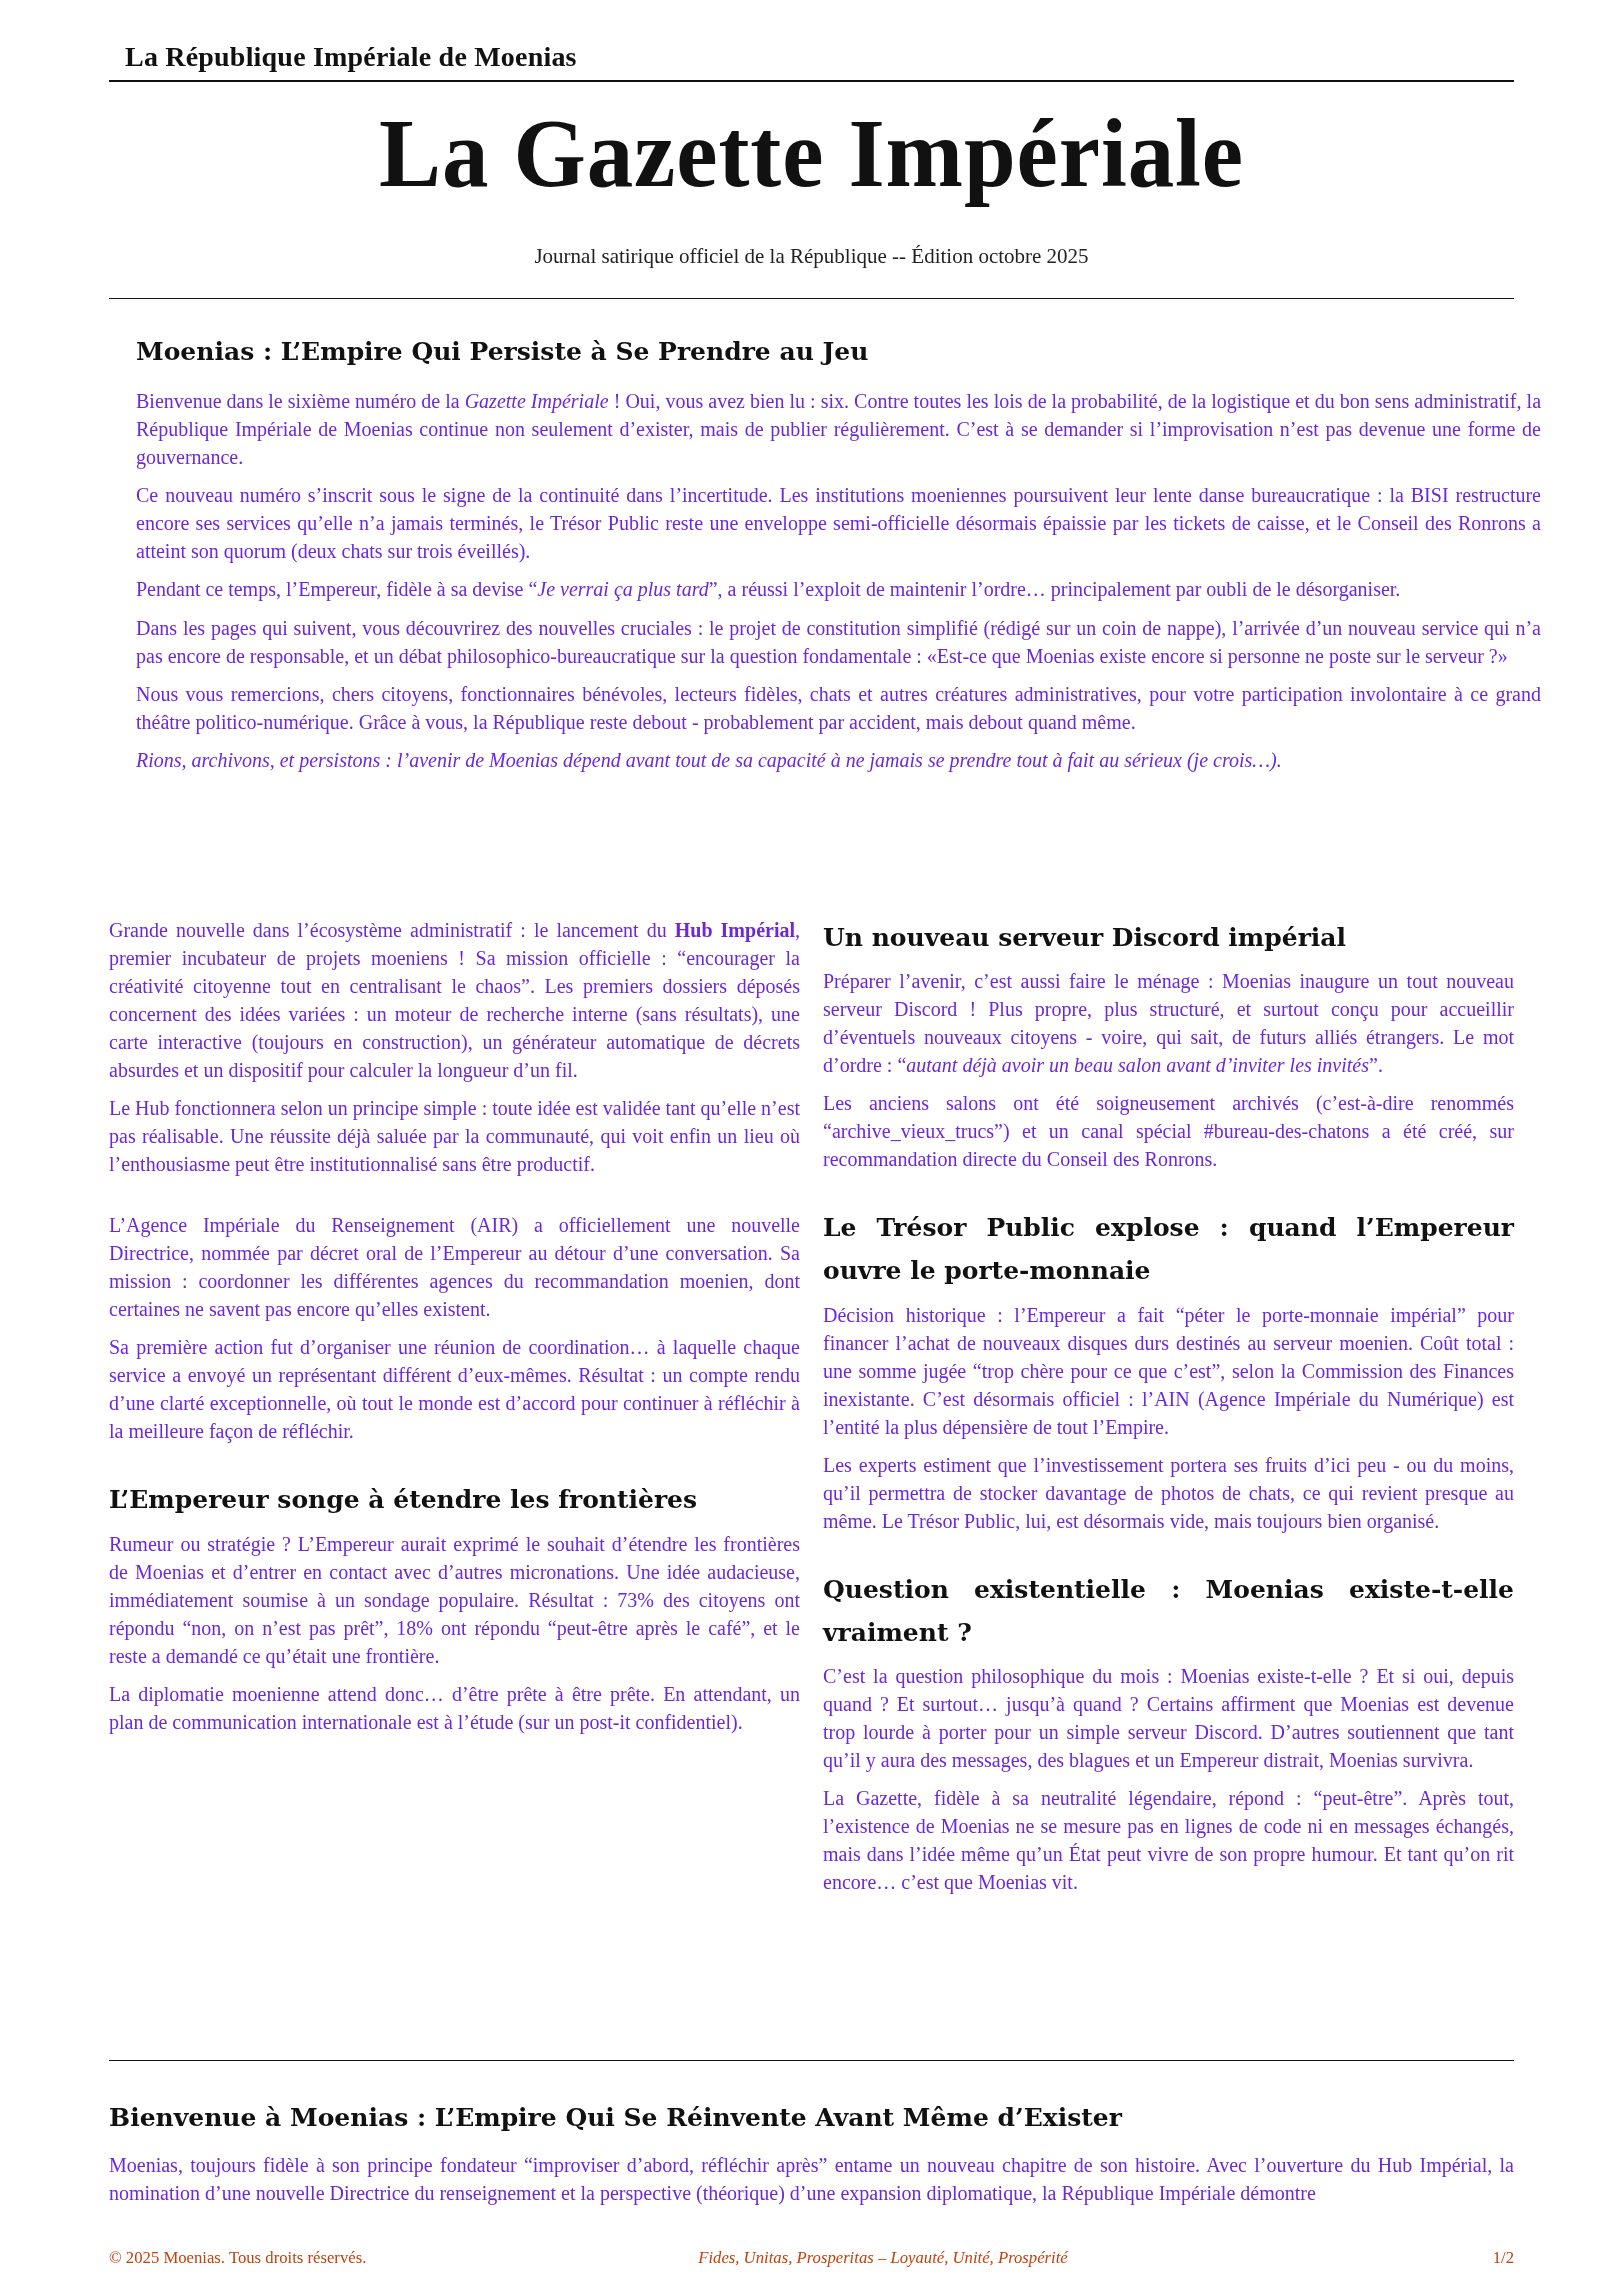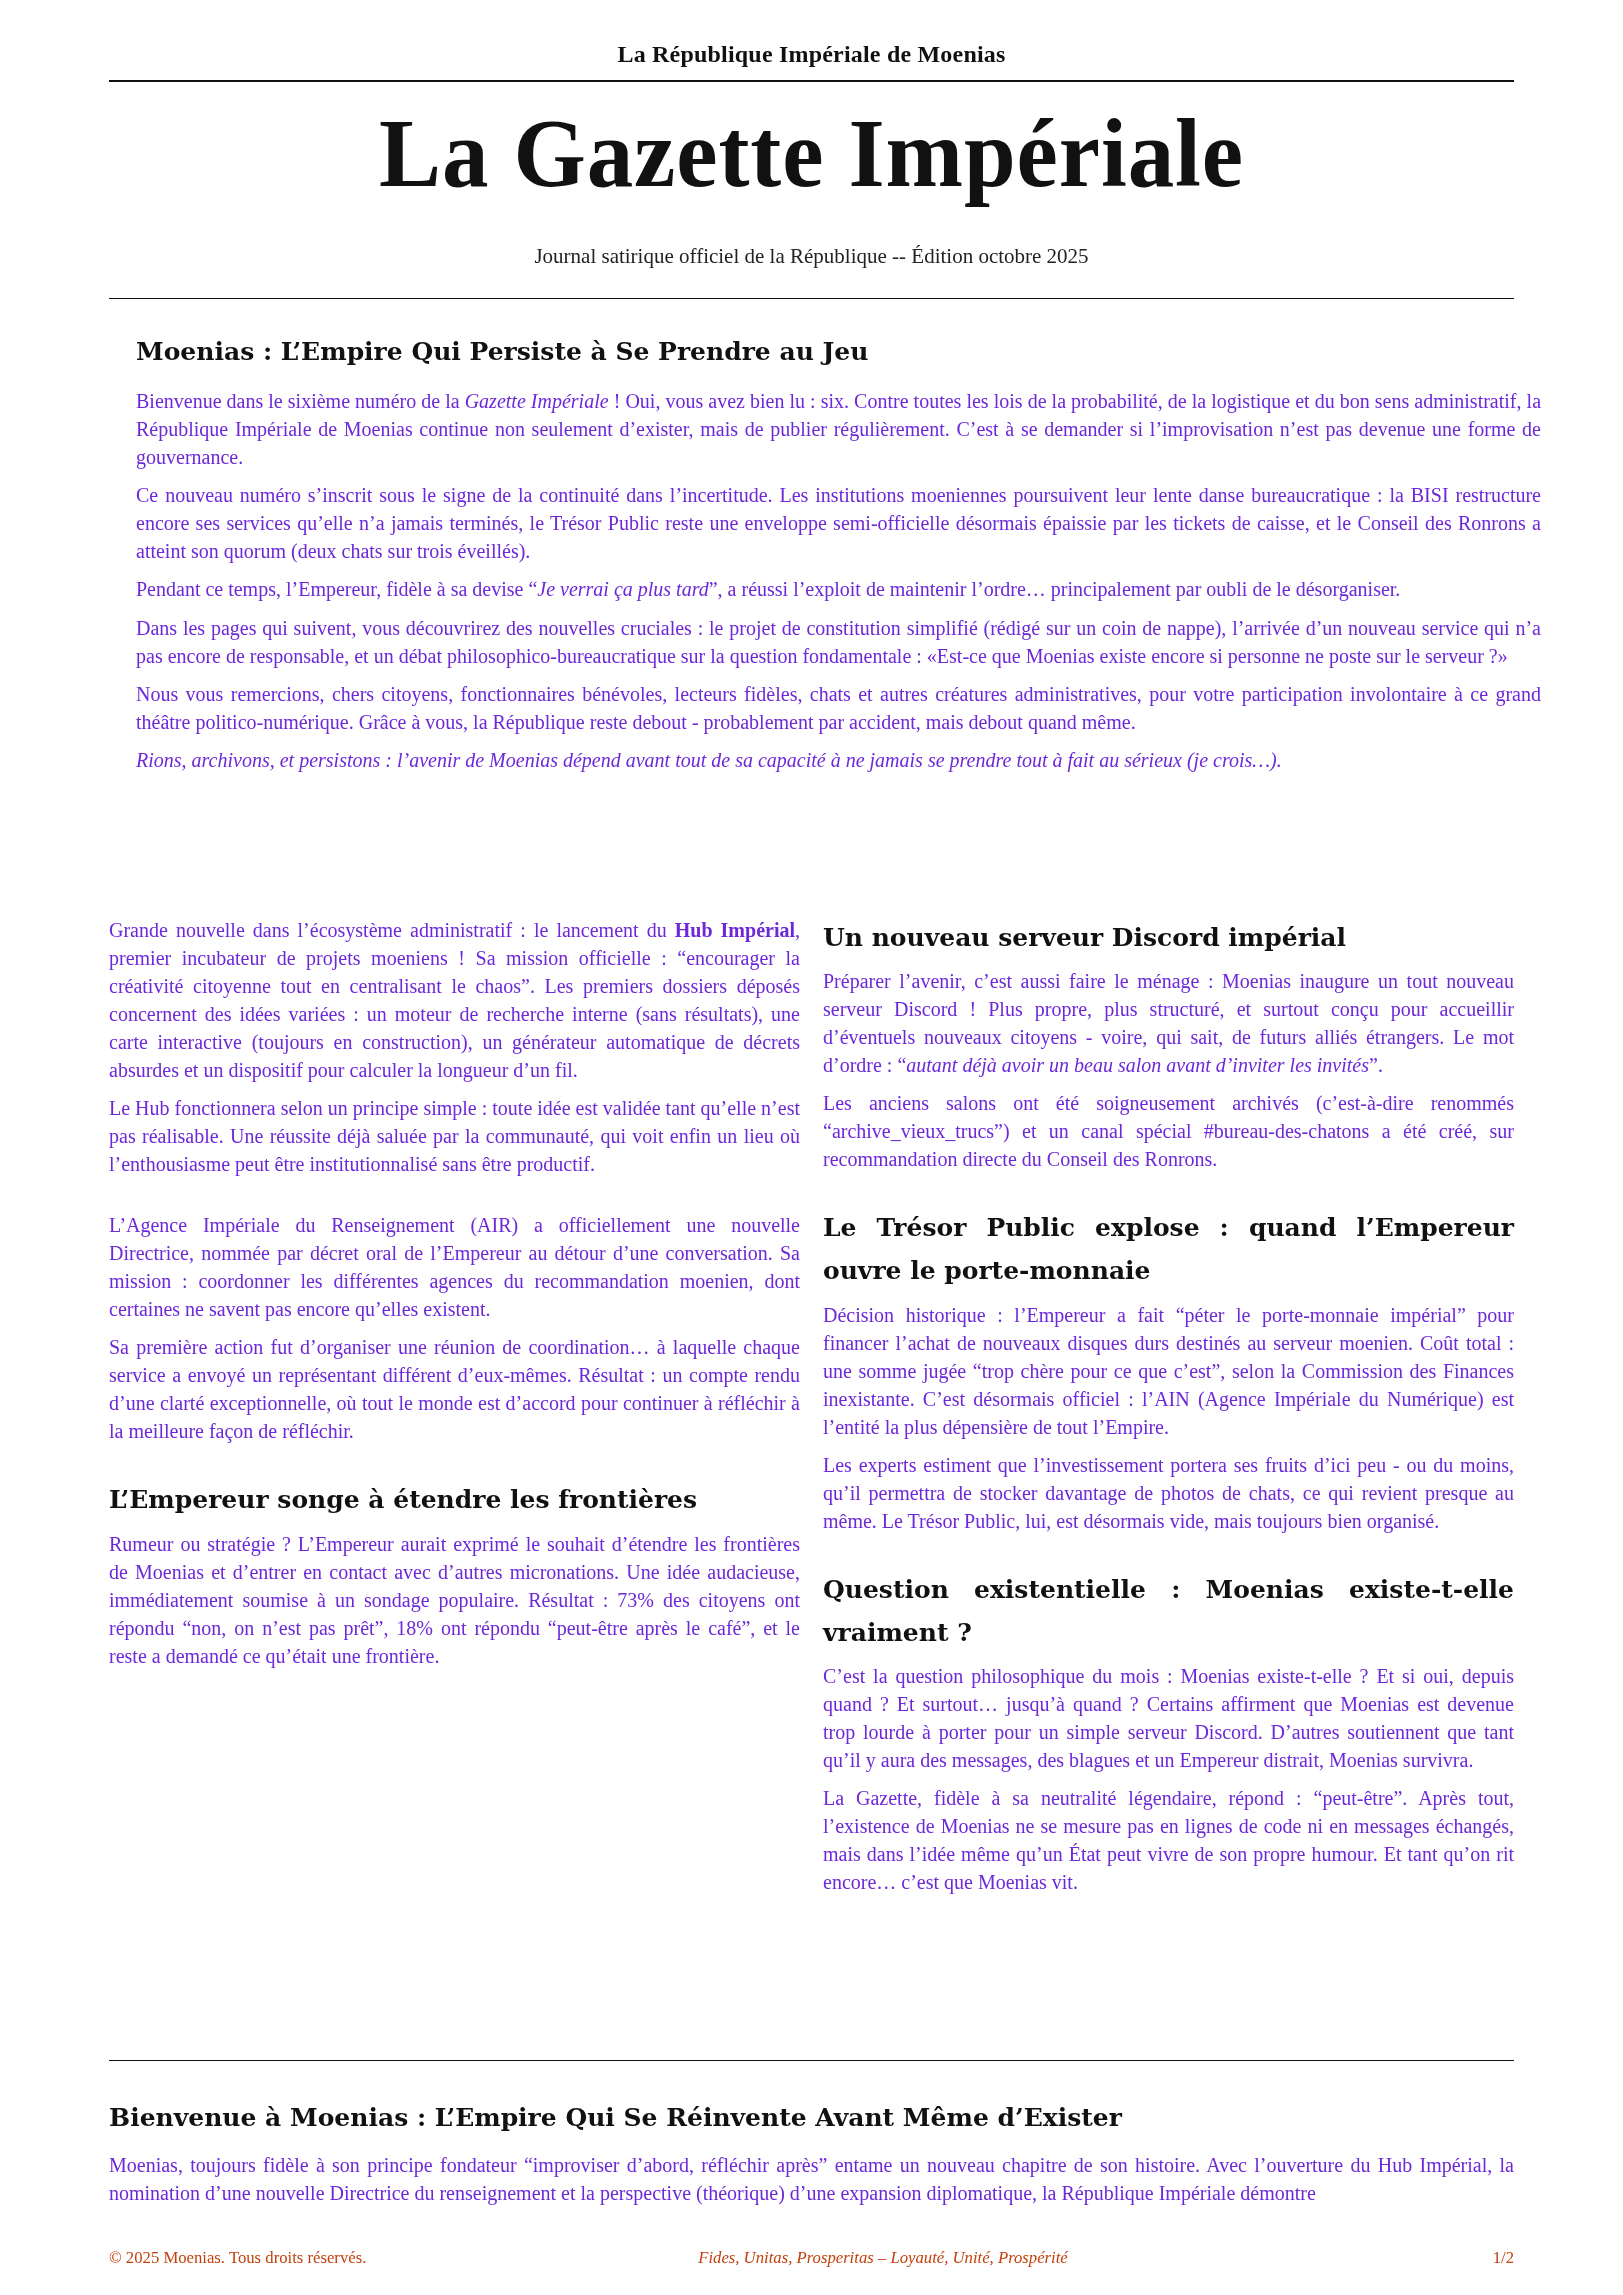--- a/index.html
+++ b/index.html
@@ -3,22 +3,22 @@
 <meta charset="utf-8">
 <style>
   html, body { margin: 0; padding: 0; background: #ffffff; }
   body {
     width: 1623px; height: 2295px; position: relative; overflow: hidden;
     color: #111111;
     font-family: "DejaVu Serif", "Liberation Serif", serif;
   }
   .page { position: absolute; left: 109px; top: 0; width: 1405px; }
   .top-label {
-    position: absolute; left: 0; top: 41px; width: 1405px; text-align: center;
-    font-family: "Liberation Serif", serif; font-weight: bold; font-size: 24px; letter-spacing: 0.2px;
+    position: absolute; left: 16px; top: 41px; width: 1405px; text-align: left;
+    font-family: "Liberation Serif", serif; font-weight: bold; font-size: 28px; letter-spacing: 0.2px;
   }
   .rule { position: absolute; left: 0; width: 1405px; background: #111; }
   .rule.r1 { top: 80px; height: 1.9px; }
   .rule.r2 { top: 298px; height: 1.4px; }
   .rule.r3 { top: 2060px; height: 1.4px; }
   .masthead {
     position: absolute; left: 0; top: 106px; width: 1405px; text-align: center;
     font-family: "Liberation Serif", serif; font-weight: bold; font-size: 93px;
     letter-spacing: 0.9px; line-height: 1;
     transform: scaleY(1.05);
@@ -82,20 +82,21 @@
         <p><span>Grande nouvelle dans l’écosystème administratif : le lancement du </span><strong>Hub Impérial</strong><span>, premier incubateur de projets moeniens ! Sa mission officielle : “encourager la créativité citoyenne tout en centralisant le chaos”. Les premiers dossiers déposés concernent des idées variées : un moteur de recherche interne (sans résultats), une carte interactive (toujours en construction), un générateur automatique de décrets absurdes et un dispositif pour calculer la longueur d’un fil.</span></p>
         <p>Le Hub fonctionnera selon un principe simple : toute idée est validée tant qu’elle n’est pas réalisable. Une réussite déjà saluée par la communauté, qui voit enfin un lieu où l’enthousiasme peut être institutionnalisé sans être productif.</p>
       </article>
       <article class="article">
         <p>L’Agence Impériale du Renseignement (AIR) a officiellement une nouvelle Directrice, nommée par décret oral de l’Empereur au détour d’une conversation. Sa mission : coordonner les différentes agences du recommandation moenien, dont certaines ne savent pas encore qu’elles existent.</p>
         <p>Sa première action fut d’organiser une réunion de coordination… à laquelle chaque service a envoyé un représentant différent d’eux-mêmes. Résultat : un compte rendu d’une clarté exceptionnelle, où tout le monde est d’accord pour continuer à réfléchir à la meilleure façon de réfléchir.</p>
       </article>
       <article class="article">
         <h2>L’Empereur songe à étendre les frontières</h2>
         <p>Rumeur ou stratégie ? L’Empereur aurait exprimé le souhait d’étendre les frontières de Moenias et d’entrer en contact avec d’autres micronations. Une idée audacieuse, immédiatement soumise à un sondage populaire. Résultat : 73% des citoyens ont répondu “non, on n’est pas prêt”, 18% ont répondu “peut-être après le café”, et le reste a demandé ce qu’était une frontière.</p>
+        <p>La diplomatie moenienne attend donc… d’être prête à être prête. En attendant, un plan de communication internationale est à l’étude (sur un post-it confidentiel).</p>
       </article>
     </div>
 
     <div class="col col-right">
       <article class="article">
         <h2>Un nouveau serveur Discord impérial</h2>
         <p><span>Préparer l’avenir, c’est aussi faire le ménage : Moenias inaugure un tout nouveau serveur Discord ! Plus propre, plus structuré, et surtout conçu pour accueillir d’éventuels nouveaux citoyens - voire, qui sait, de futurs alliés étrangers. Le mot d’ordre : “</span><em>autant déjà avoir un beau salon avant d’inviter les invités</em><span>”.</span></p>
         <p>Les anciens salons ont été soigneusement archivés (c’est-à-dire renommés “archive_vieux_trucs”) et un canal spécial #bureau-des-chatons a été créé, sur recommandation directe du Conseil des Ronrons.</p>
       </article>
       <article class="article">

